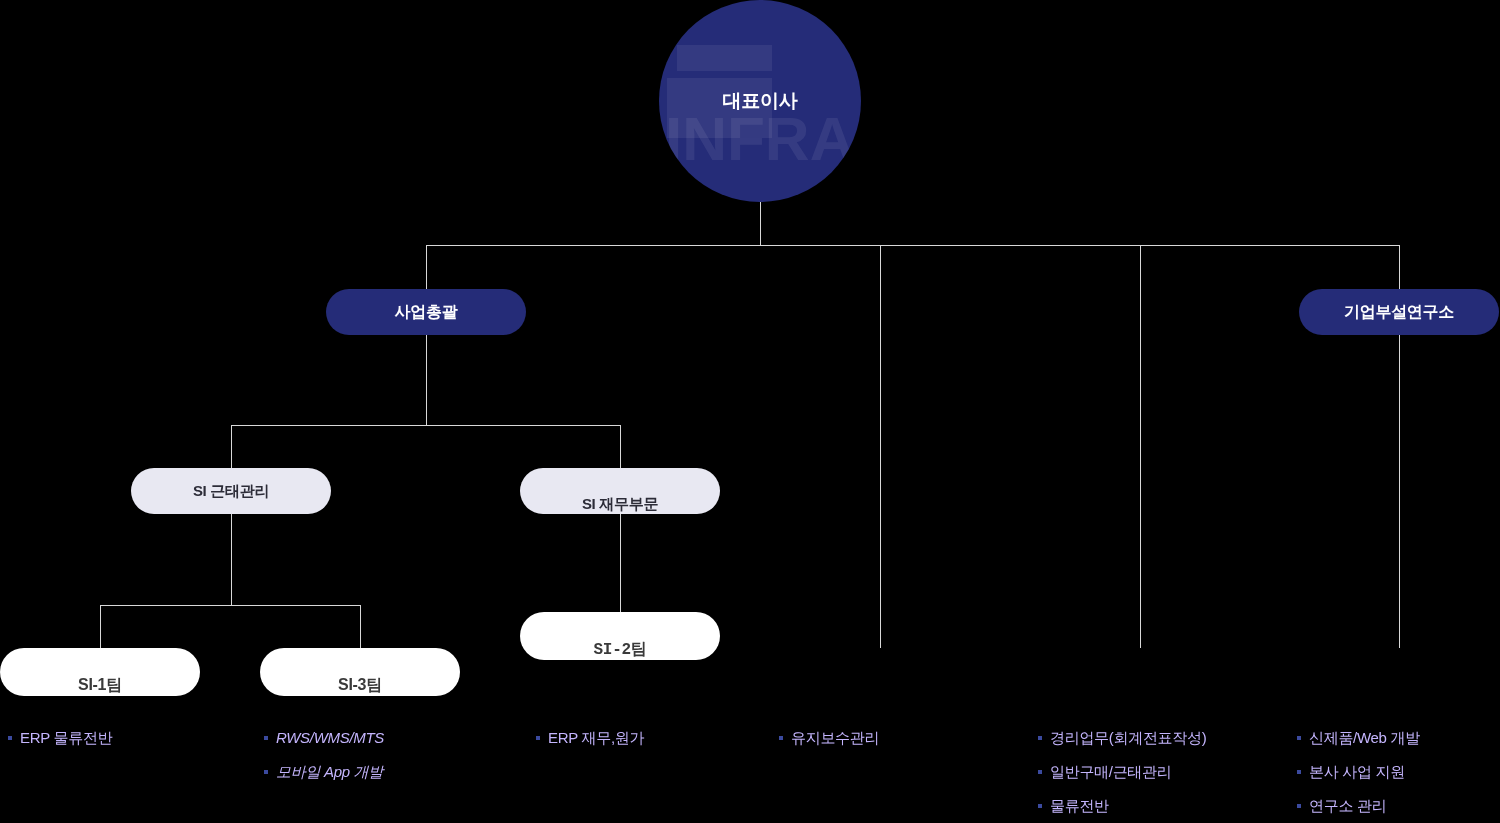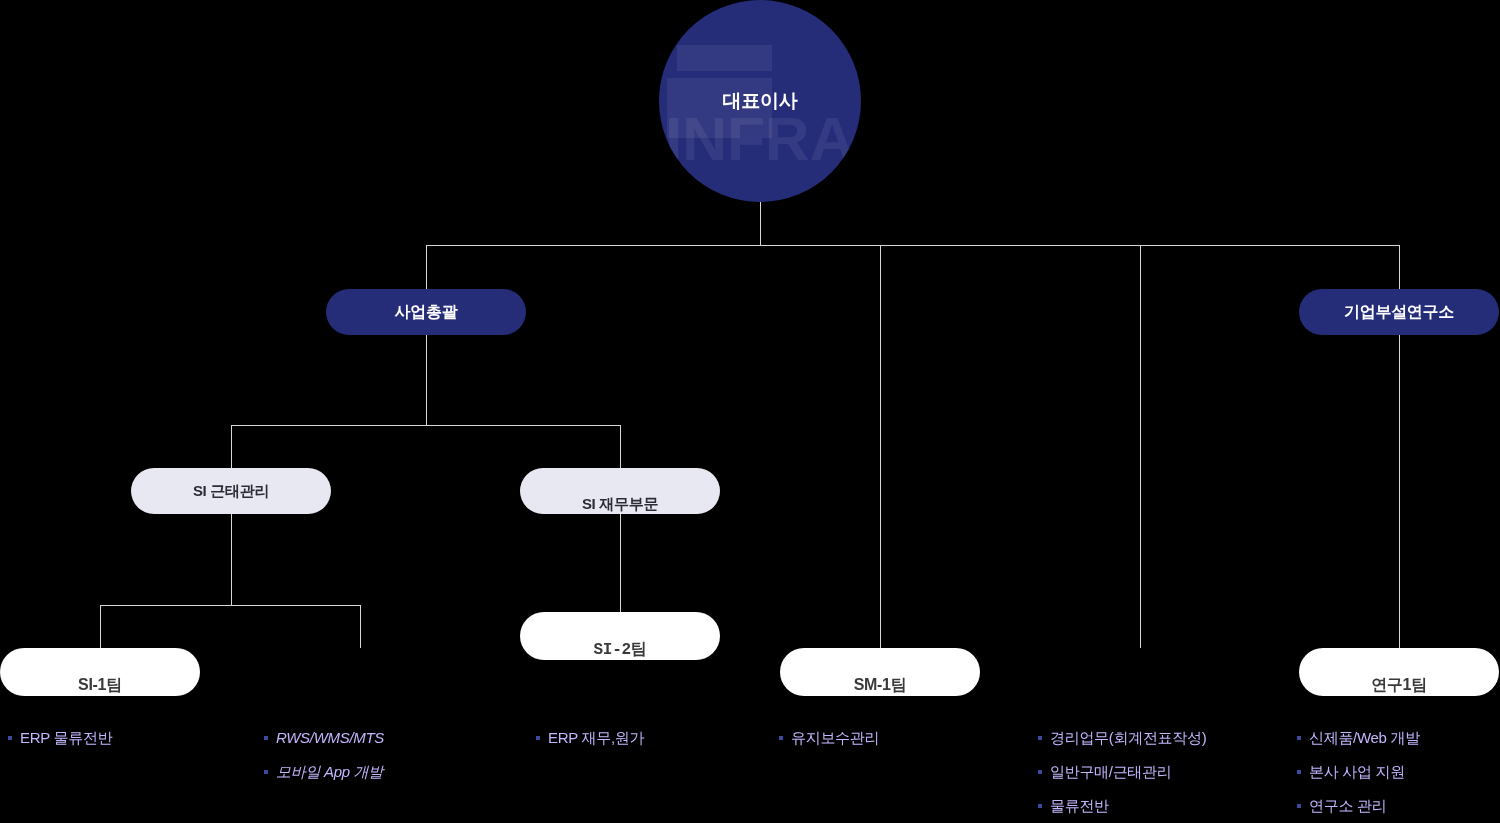--- a/index.html
+++ b/index.html
@@ -202,33 +202,30 @@
   </div>
 
   <div class="node-l3" style="left:520px; top:468px; width:200px;align-items:flex-end;">
     <span class="node-label">SI 재무부문</span>
   </div>
 
   <div class="node-l4" style="left:0px; top:648px; width:200px;">
     <span class="node-label">SI-1팀</span>
   </div>
 
+  <div class="node-l4" style="left:260px; top:648px; width:200px;">
+    <span class="node-label">SI-3팀</span>
+  </div>
 
   <div class="node-l4" style="left:520px; top:612px; width:200px;font-family:Liberation Mono, monospace;">
     <span class="node-label">SI-2팀</span>
   </div>
 
-  <div class="node-l4" style="left:780px; top:648px; width:200px;">
-    <span class="node-label">SM-1팀</span>
-  </div>
-
-
-  <div class="node-l4" style="left:1299px; top:648px; width:200px;">
-    <span class="node-label">연구1팀</span>
-  </div>
+
+
 
   <div class="desc-list" style="left:8px;">
     <div class="desc-item">
       <span class="desc-bullet"></span>
       <span class="desc-text">ERP 물류전반</span>
     </div>
   </div>
 
   <div class="desc-list" style="left:264px;font-style:italic;">
     <div class="desc-item">

